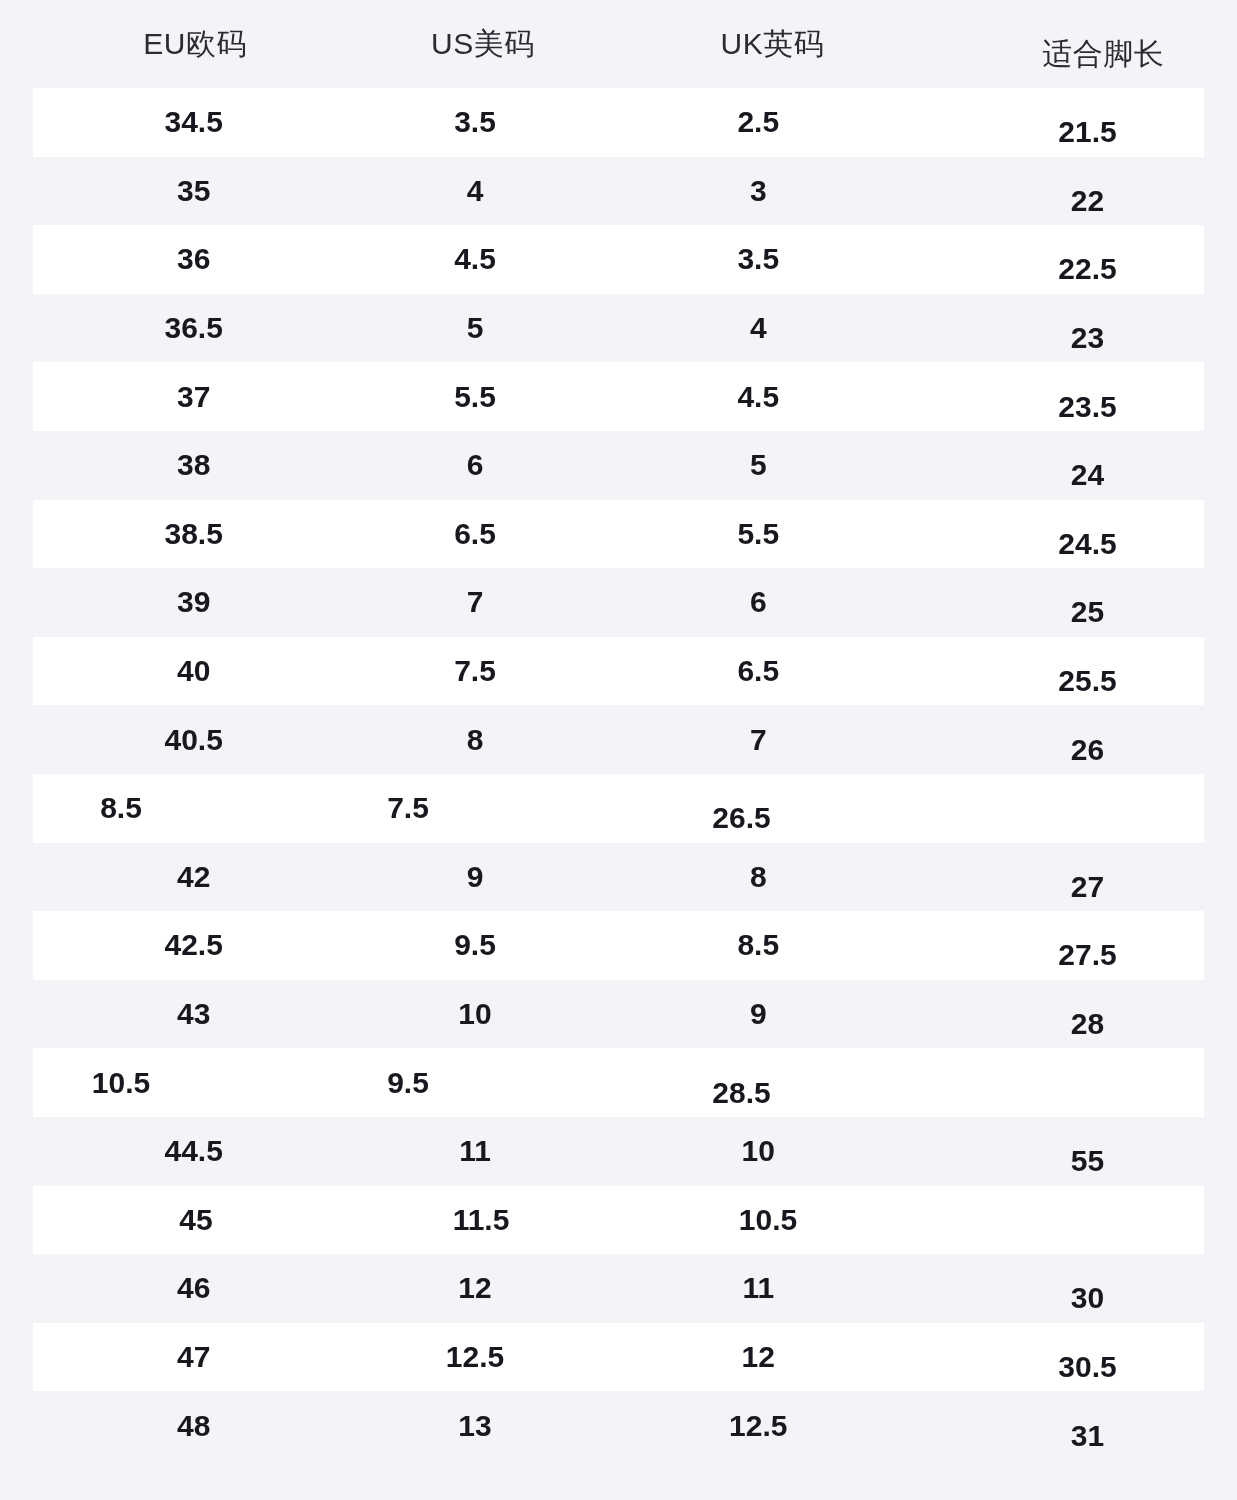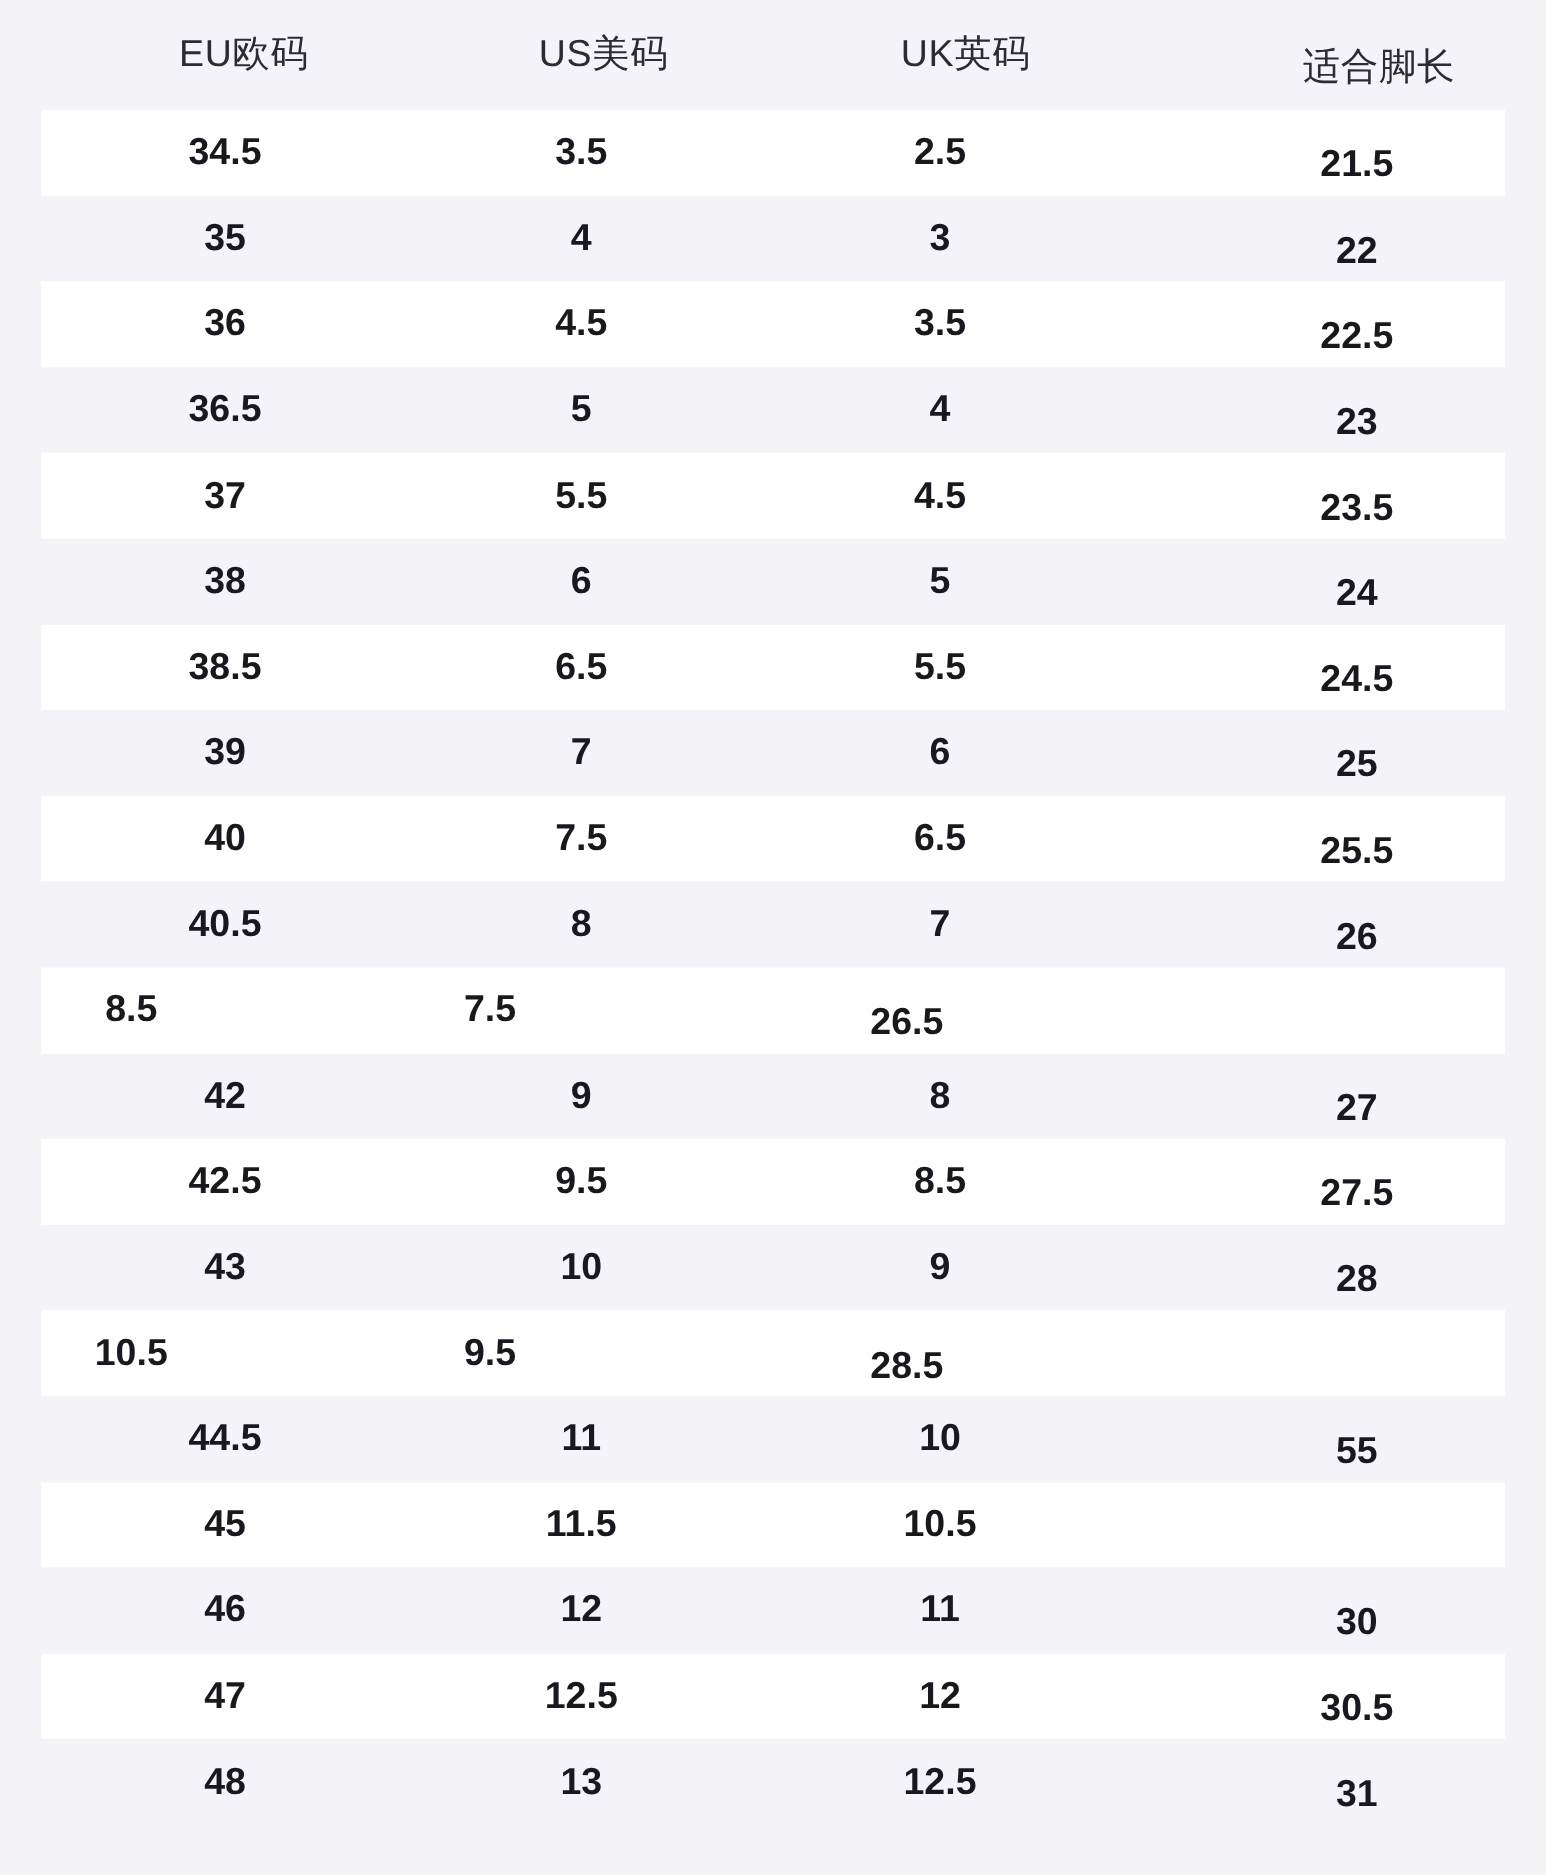--- a/index.html
+++ b/index.html
@@ -46,20 +46,21 @@
   .table-body {
     position: relative;
     width: 100%;
   }
   .row {
     position: relative;
     display: flex;
     align-items: center;
     height: 68.6px;
     background: transparent;
+    padding-left: 16px;
   }
   
   .row.striped::before {
     content: "";
     position: absolute;
     left: 33px;
     right: 33px;
     top: 0;
     bottom: 0;
     background: #ffffff;

